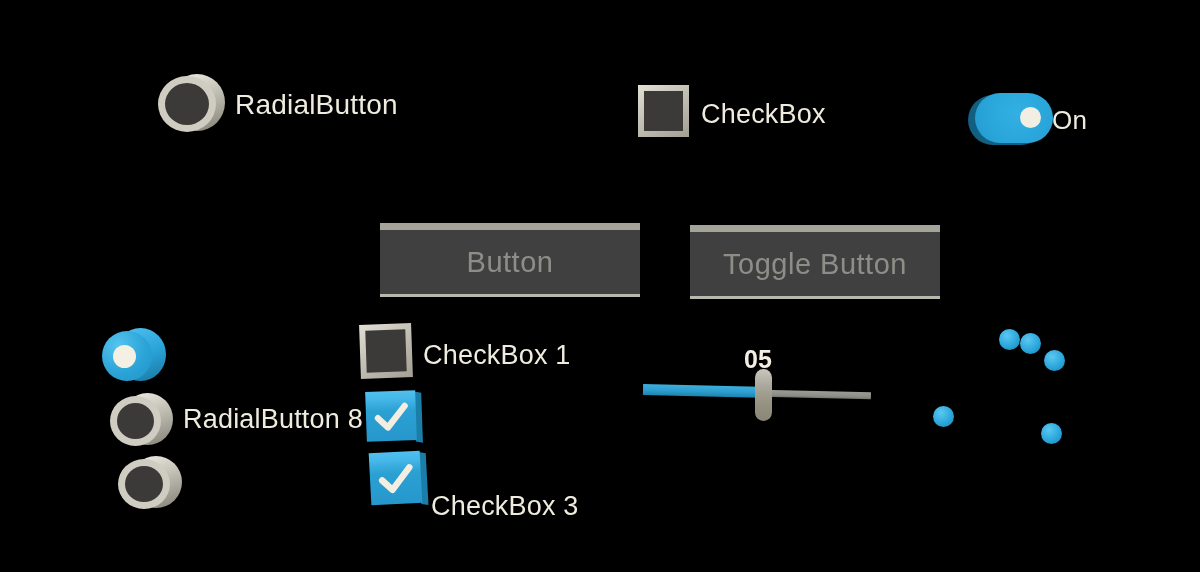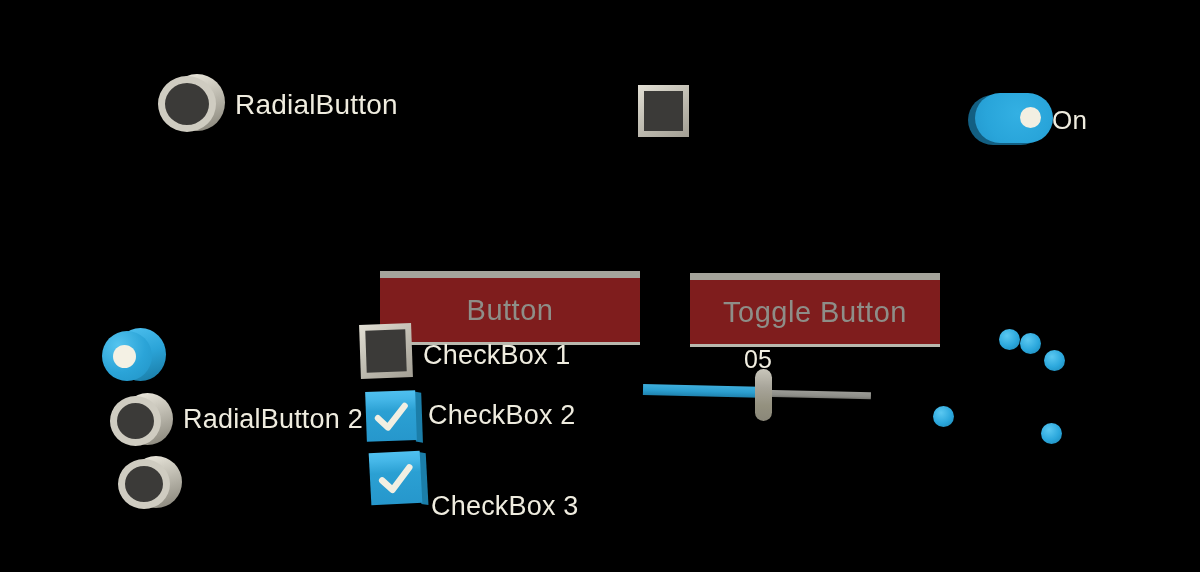--- a/index.html
+++ b/index.html
@@ -64,22 +64,22 @@
     border-radius:26px;
     background:radial-gradient(circle at 55% 40%, #33B0E3 0%, #29A5DA 60%, #2398CE 100%);
   }
   .toggle .knob {
     position:absolute; border-radius:50%; background:#F2EFE2;
   }
 
   
   .btn3d {
     position:absolute; display:flex; align-items:center; justify-content:center;
-    background:#7f1d1d; border-top:7px solid #A5A49B; border-bottom:3px solid #B9B8AE;
-    color:#8E8E88; font-size:29px; letter-spacing:.5px; cursor:default;margin-top:48px;
+    background:#404040; border-top:7px solid #A5A49B; border-bottom:3px solid #B9B8AE;
+    color:#8E8E88; font-size:29px; letter-spacing:.5px; cursor:default;
   }
 
   
   .slider-rail { position:absolute; transform:rotate(1.3deg); transform-origin:left center; }
   .slider-rail .fill {
     position:absolute; left:0; top:0; height:11px;
     background:linear-gradient(180deg,#3FAEDC 0%,#2B9ECF 55%,#1F82AE 100%);
   }
   .slider-rail .rest {
     position:absolute; top:3px; height:7px;
@@ -107,20 +107,21 @@
   <div class="radial" style="left:158px; top:74px; width:80px; height:60px;">
     <div class="depth" style="left:11px; top:0px; width:56px; height:57px;"></div>
     <div class="face" style="left:0px; top:2px; width:58px; height:56px;"></div>
   </div>
   <div class="lbl" style="left:235px; top:106px; font-size:28px;">RadialButton</div>
 
   <div class="cbox" style="left:638px; top:85px; width:51px; height:52px;">
     <div class="frame"></div>
     <div class="inner"></div>
   </div>
+  <div class="lbl" style="left:701px; top:115px;">CheckBox</div>
 
   <div class="toggle" style="left:975px; top:93px; width:78px; height:52px;">
     <div class="tdepth"></div>
     <div class="pill"></div>
     <div class="knob" style="left:45px; top:14px; width:21px; height:21px;"></div>
   </div>
   <div class="lbl" style="left:1052px; top:121px; font-size:26px;">On</div>
 
   <div class="btn3d" style="left:380px; top:223px; width:260px; height:74px;">
     <span>Button</span>
@@ -132,54 +133,53 @@
   <div class="radial selected" style="left:102px; top:328px; width:66px; height:56px;">
     <div class="depth" style="left:13px; top:0px; width:51px; height:53px;"></div>
     <div class="face" style="left:0px; top:3px; width:50px; height:50px;"></div>
     <div class="dot" style="left:11px; top:17px; width:23px; height:23px;"></div>
   </div>
 
   <div class="radial" style="left:110px; top:394px; width:70px; height:54px;">
     <div class="depth" style="left:12px; top:-1px; width:51px; height:52px;"></div>
     <div class="face" style="left:0px; top:2px; width:51px; height:50px;"></div>
   </div>
-  <div class="lbl" style="left:183px; top:420px;">RadialButton 2</div>
+  <div class="lbl" style="left:183px; top:420px;">RadialButton 8</div>
 
   <div class="radial" style="left:118px; top:457px; width:70px; height:54px;">
     <div class="depth" style="left:12px; top:-1px; width:52px; height:52px;"></div>
     <div class="face" style="left:0px; top:2px; width:52px; height:50px;"></div>
   </div>
 
   <div class="cbox" style="left:360px; top:324px; width:52px; height:54px; transform:rotate(-2deg);">
     <div class="frame"></div>
     <div class="inner"></div>
   </div>
   <div class="lbl" style="left:423px; top:356px;">CheckBox 1</div>
 
   <div class="cbox checked" style="left:366px; top:391px; width:50px; height:50px; transform:rotate(-2deg);">
     <div class="side"></div>
     <div class="frame"></div>
 
     <svg viewBox="0 0 24 24">
       <path d="M4.5 13 L10 18.5 L20 6.5" stroke="#F2EFE2" stroke-width="3.6" fill="none" stroke-linecap="round" stroke-linejoin="round"></path>
     </svg>
   </div>
-  <div class="lbl" style="left:428px; top:416px;">CheckBox 2</div>
 
   <div class="cbox checked" style="left:370px; top:452px; width:51px; height:52px; transform:rotate(-3deg);">
     <div class="side"></div>
     <div class="frame"></div>
 
     <svg viewBox="0 0 24 24">
       <path d="M4.5 13 L10 18.5 L20 6.5" stroke="#F2EFE2" stroke-width="3.6" fill="none" stroke-linecap="round" stroke-linejoin="round"></path>
     </svg>
   </div>
   <div class="lbl" style="left:431px; top:479px;margin-top:28px;">CheckBox 3</div>
 
-  <div class="slider-value" style="left:739px; top:345px; width:38px;">05</div>
+  <div class="slider-value" style="left:739px; top:345px; width:38px;font-weight:bold;">05</div>
   <div class="slider-rail" style="left:643px; top:384px; width:228px; height:12px;">
     <div class="fill" style="width:116px;"></div>
     <div class="rest" style="left:116px; width:112px;"></div>
   </div>
   <div class="slider-handle" style="left:755px; top:369px; width:17px; height:52px;"></div>
 
   <div class="sphere" style="left:999px;  top:329px;"></div>
   <div class="sphere" style="left:1020px; top:333px;"></div>
   <div class="sphere" style="left:1044px; top:350px;"></div>
   <div class="sphere" style="left:933px;  top:406px;"></div>

